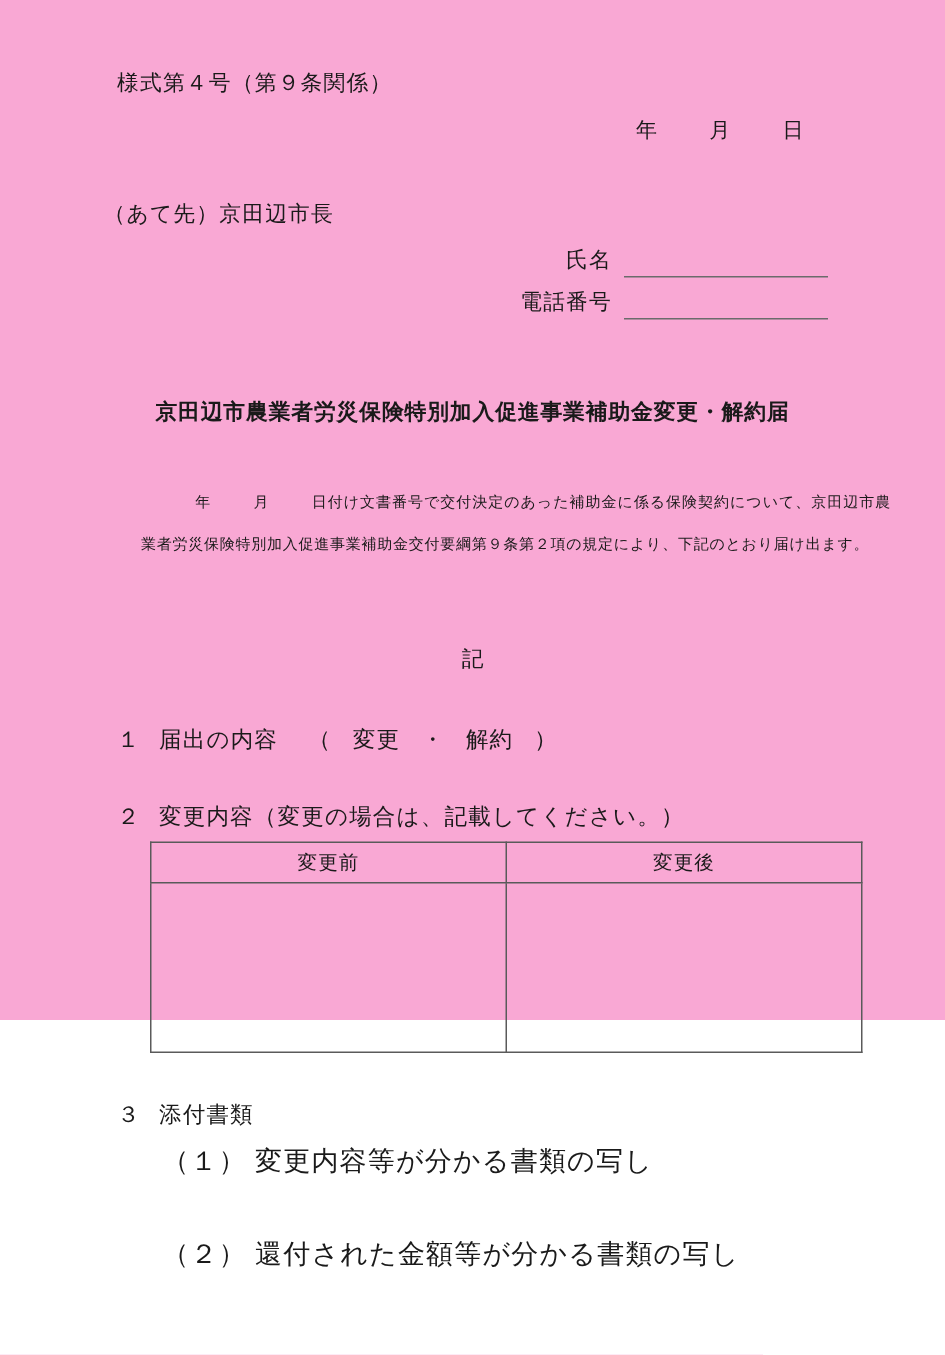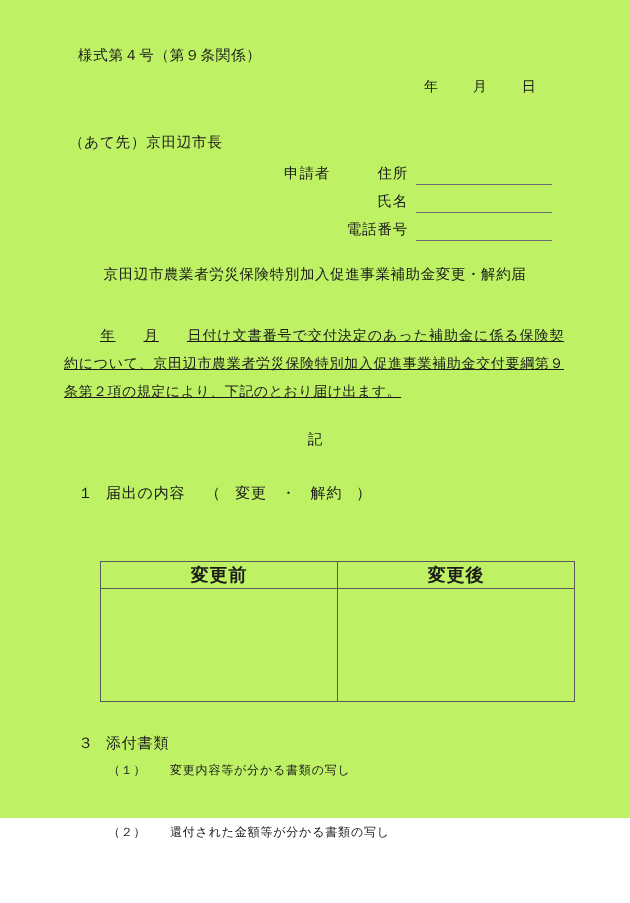--- a/index.html
+++ b/index.html
@@ -12,22 +12,22 @@
     height: 903px;
     position: relative;
     font-family: "Liberation Serif", "DejaVu Serif", serif;
     color: #1a1a1a;
     overflow: hidden;
   }
   .page {
     position: absolute;
     left: 0; top: 0;
     width: 630px;
-    height: 818px;
-    background: #bef264;
+    height: 680px;
+    background: #f9a8d4;
   }
   .abs { position: absolute; }
 
   
   .form-no {
     left: 78px;
     top: 46px;
     font-size: 14.5px;
     letter-spacing: 0.8px;
     white-space: nowrap;
@@ -86,32 +86,32 @@
 
   
   .doc-title {
     left: 0;
     top: 265px;
     width: 630px;
     text-align: center;
     font-size: 14.5px;
     letter-spacing: 0.6px;
     white-space: nowrap;
+    font-weight: bold;
   }
 
   
   .body-para {
-    left: 64px;
+    left: 94px;
     top: 322px;
     width: 500px;
-    font-size: 14px;
+    font-size: 10px;
     line-height: 28px;
     letter-spacing: 0.5px;
     text-align: justify;
-    text-decoration: underline;
   }
   .body-para .indent { display: inline-block; width: 36px; }
   .body-para .gap { display: inline-block; width: 28px; }
 
   
   .ki-marker {
     left: 0;
     top: 430px;
     width: 630px;
     text-align: center;
@@ -127,43 +127,43 @@
   .item-num { display: inline-block; width: 28px; }
   .item-1 { left: 78px; top: 484px; }
   .item-2 { left: 78px; top: 535px; }
   .item-3 { left: 78px; top: 734px; }
 
   .choice-gap { display: inline-block; width: 20px; }
   .choice-sp  { display: inline-block; width: 14px; }
 
   
   .subitem {
-    font-size: 12px;
+    font-size: 18px;
     letter-spacing: 0.8px;
     white-space: nowrap;
     left: 108px;
     font-family: Liberation Mono, monospace;
   }
   .sub-1 { top: 762px; }
   .sub-2 { top: 824px; }
   .sub-marker { display: inline-block; width: 62px; }
 
   
   .change-table {
     left: 100px;
     top: 561px;
     width: 475px;
     border-collapse: collapse;
     table-layout: fixed;
   }
   .change-table th,
   .change-table td {
     border: 1px solid #5a5a5a;
-    font-weight: bold;
-    font-size: 18px;
+    font-weight: normal;
+    font-size: 13px;
     letter-spacing: 0.8px;
   }
   .change-table th {
     height: 24px;
     text-align: center;
     vertical-align: middle;
   }
   .change-table td {
     height: 110px;
     vertical-align: top;
@@ -176,25 +176,20 @@
 
   <div class="abs form-no">様式第４号（第９条関係）</div>
 
   <div class="abs date-line">
     <span>年</span><span class="sp"></span><span>月</span><span class="sp"></span><span>日</span>
   </div>
 
   <div class="abs addressee">（あて先）京田辺市長</div>
 
   <div class="abs applicant-block">
-    <div class="app-row">
-      <span class="app-label app-prefix">申請者</span>
-      <span class="app-label app-field-name">住所</span>
-      <span class="app-rule"></span>
-    </div>
     <div class="app-row">
       <span class="app-label app-prefix"></span>
       <span class="app-label app-field-name">氏名</span>
       <span class="app-rule"></span>
     </div>
     <div class="app-row">
       <span class="app-label app-prefix"></span>
       <span class="app-label app-field-name">電話番号</span>
       <span class="app-rule"></span>
     </div>
@@ -205,20 +200,23 @@
   <div class="abs body-para">
     <span class="indent"></span><span>年</span><span class="gap"></span><span>月</span><span class="gap"></span><span>日付け文書番号で交付決定のあった補助金に係る保険契約</span><span>について、京田辺市農業者労災保険特別加入促進事業補助金交付要綱第９条第２項の規定により、下記のとおり届け出ます。</span>
   </div>
 
   <div class="abs ki-marker">記</div>
 
   <div class="abs item item-1">
     <span class="item-num">１</span><span>届出の内容</span><span class="choice-gap"></span><span>（</span><span class="choice-sp"></span><span>変更</span><span class="choice-sp"></span><span>・</span><span class="choice-sp"></span><span>解約</span><span class="choice-sp"></span><span>）</span>
   </div>
 
+  <div class="abs item item-2">
+    <span class="item-num">２</span><span>変更内容（変更の場合は、記載してください。）</span>
+  </div>
 
   <table class="abs change-table">
     <thead>
       <tr>
         <th>変更前</th>
         <th>変更後</th>
       </tr>
     </thead>
     <tbody>
       <tr>

